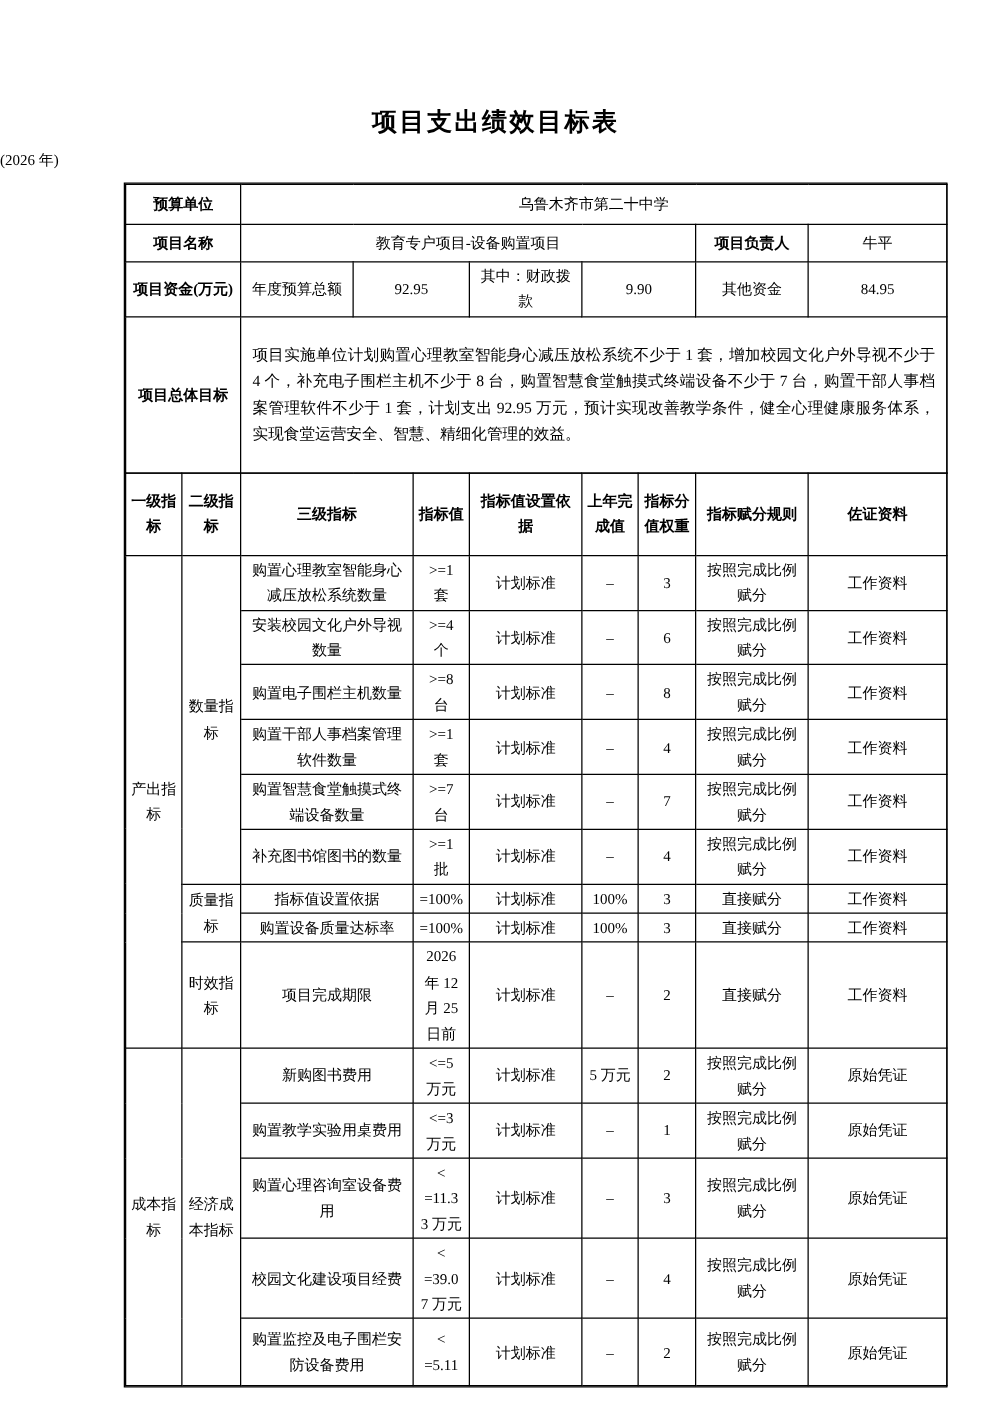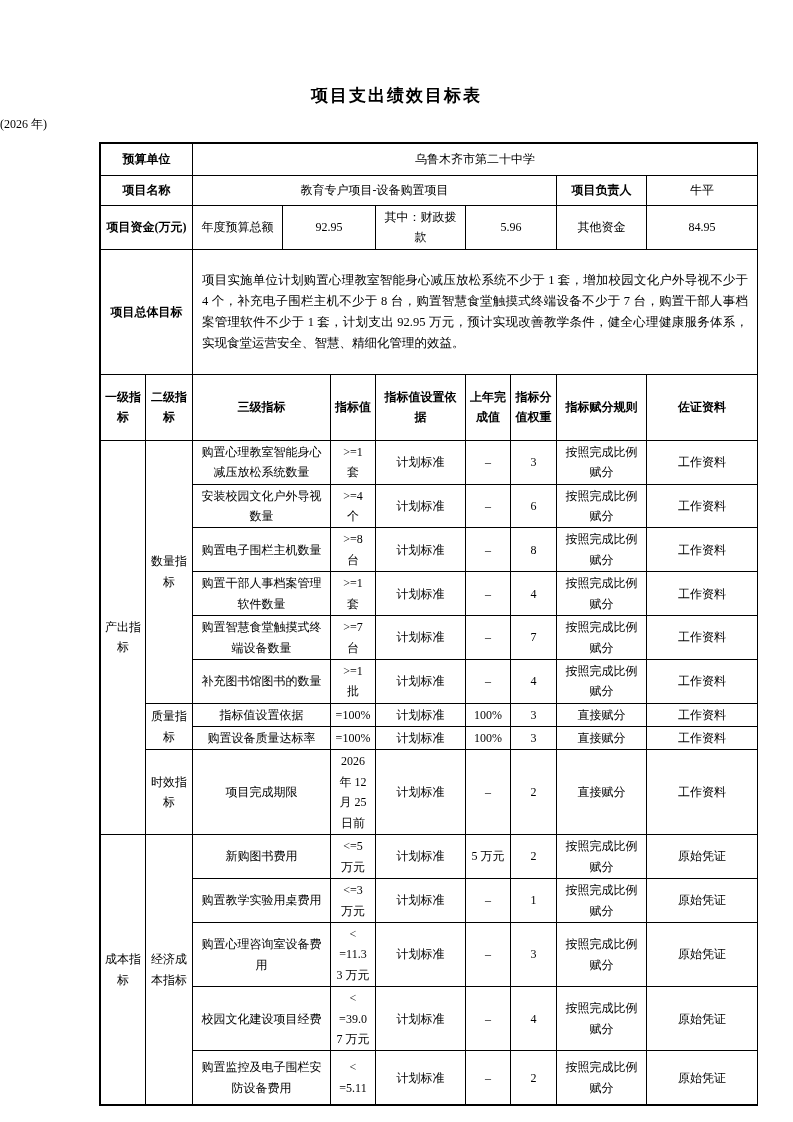--- a/index.html
+++ b/index.html
@@ -4,21 +4,21 @@
 <style>
   html,body{margin:0;padding:0;background:#ffffff;}
   body{
     width:793px;height:1122px;
     font-family:"Liberation Serif","DejaVu Serif",serif;
     color:#000;
   }
   .page{position:relative;width:793px;height:1122px;overflow:hidden;}
   .doc-title{
     padding-top:84px;text-align:center;
-    font-size:17px;font-weight:bold;letter-spacing:2px;
+    font-size:20px;font-weight:bold;letter-spacing:2px;
   }
   .doc-subtitle{text-align:left;font-size:12px;margin-top:9px;}
   .tablewrap{
     width:657px;margin-left:99px;margin-top:9px;
     border:1px solid #000;box-sizing:content-box;
   }
   table{border-collapse:collapse;table-layout:fixed;width:657px;}
   table.t2{margin-top:-1px;padding-left:44px;}
   td{
     border:1px solid #000;
@@ -62,21 +62,21 @@
         <td class="b">项目名称</td>
         <td colspan="4">教育专户项目-设备购置项目</td>
         <td class="b">项目负责人</td>
         <td>牛平</td>
       </tr>
       <tr style="height:40px">
         <td class="b">项目资金(万元)</td>
         <td>年度预算总额</td>
         <td>92.95</td>
         <td>其中：财政拨款</td>
-        <td>5.96</td>
+        <td>9.90</td>
         <td>其他资金</td>
         <td>84.95</td>
       </tr>
       <tr style="height:82px">
         <td class="b">项目总体目标</td>
         <td colspan="6" class="goal-cell">项目实施单位计划购置心理教室智能身心减压放松系统不少于 1 套，增加校园文化户外导视不少于 4 个，补充电子围栏主机不少于 8 台，购置智慧食堂触摸式终端设备不少于 7 台，购置干部人事档案管理软件不少于 1 套，计划支出 92.95 万元，预计实现改善教学条件，健全心理健康服务体系，实现食堂运营安全、智慧、精细化管理的效益。</td>
       </tr>
     </tbody>
       </table>
 

